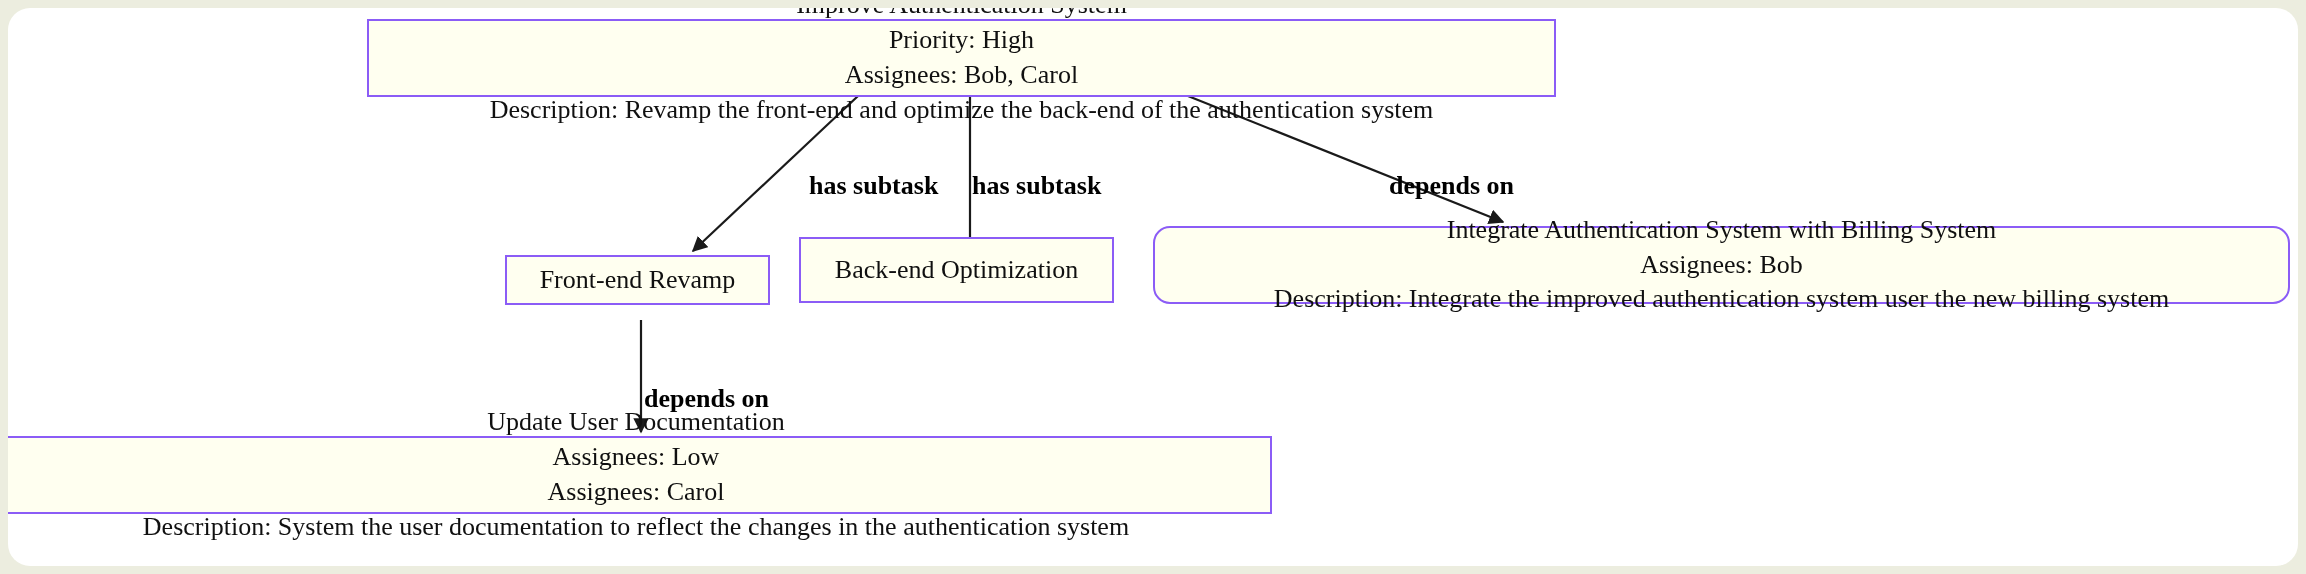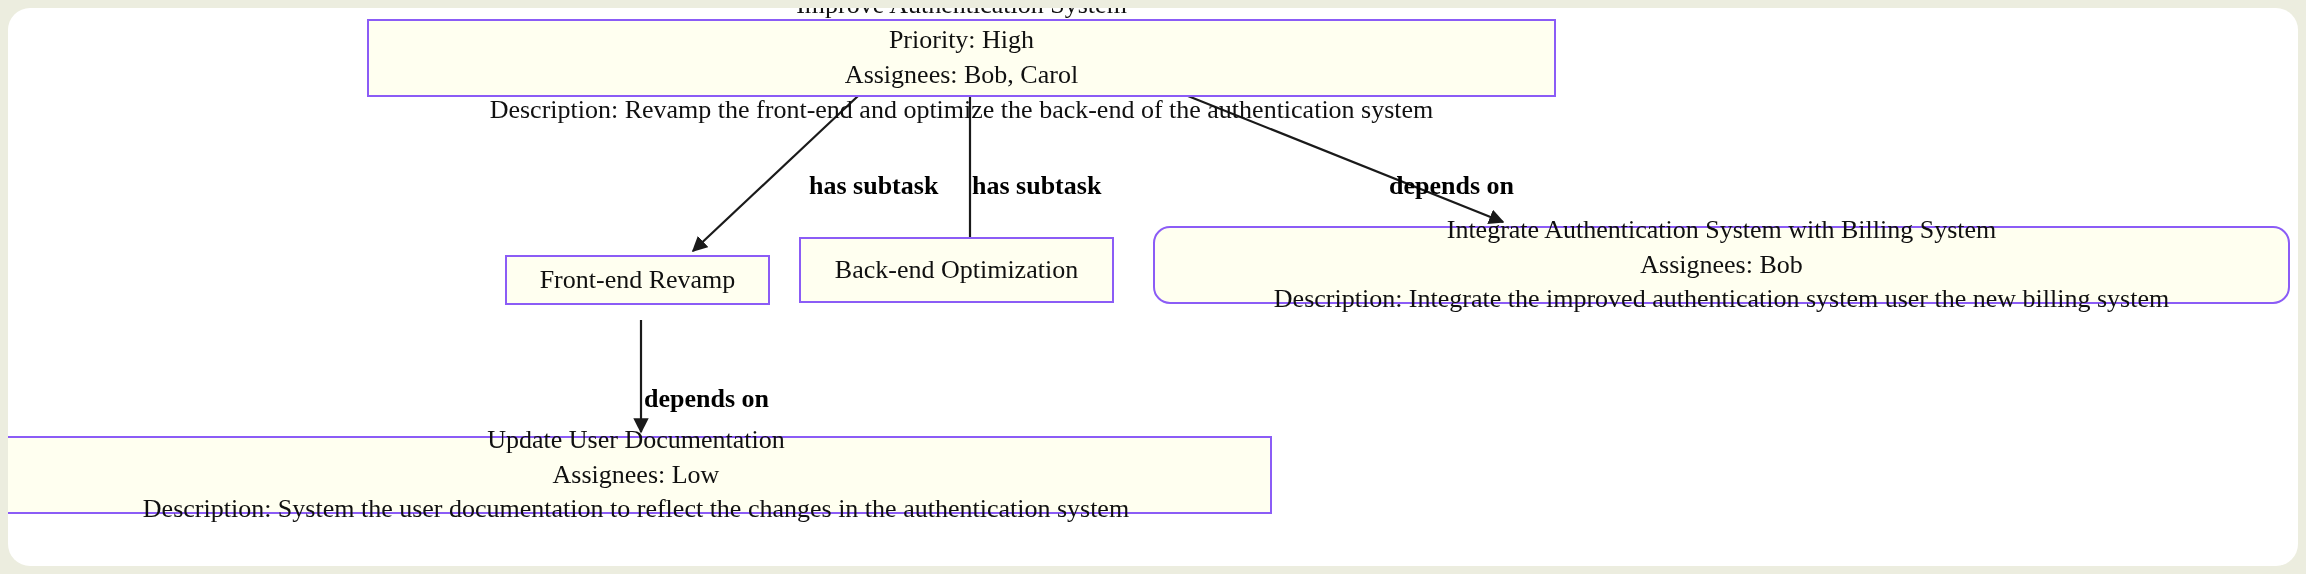--- a/index.html
+++ b/index.html
@@ -112,20 +112,21 @@
 
     <div class="node" style="left:1145px; top:218px; width:1137px; height:78px;border-radius:17px;">
       <span class="line">Integrate Authentication System with Billing System</span>
       <span class="line">Assignees: Bob</span>
       <span class="line">Description: Integrate the improved authentication system user the new billing system</span>
     </div>
 
     <div class="node" style="left:-8px; top:428px; width:1272px; height:78px;">
       <span class="line">Update User Documentation</span>
       <span class="line">Assignees: Low</span>
+      <span class="line">Assignees: Carol</span>
       <span class="line">Description: System the user documentation to reflect the changes in the authentication system</span>
     </div>
 
     <div class="edge-label" style="left:801px; top:165px;">has subtask</div>
     <div class="edge-label" style="left:964px; top:165px;">has subtask</div>
     <div class="edge-label" style="left:1381px; top:165px;">depends on</div>
     <div class="edge-label" style="left:636px; top:378px;">depends on</div>
 
   </div>
 </div>

